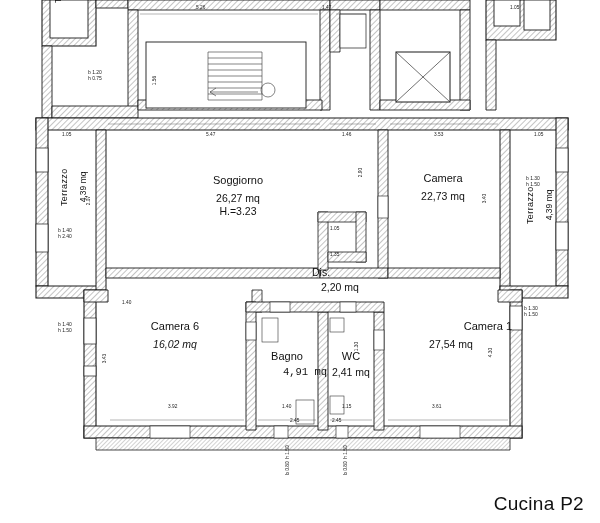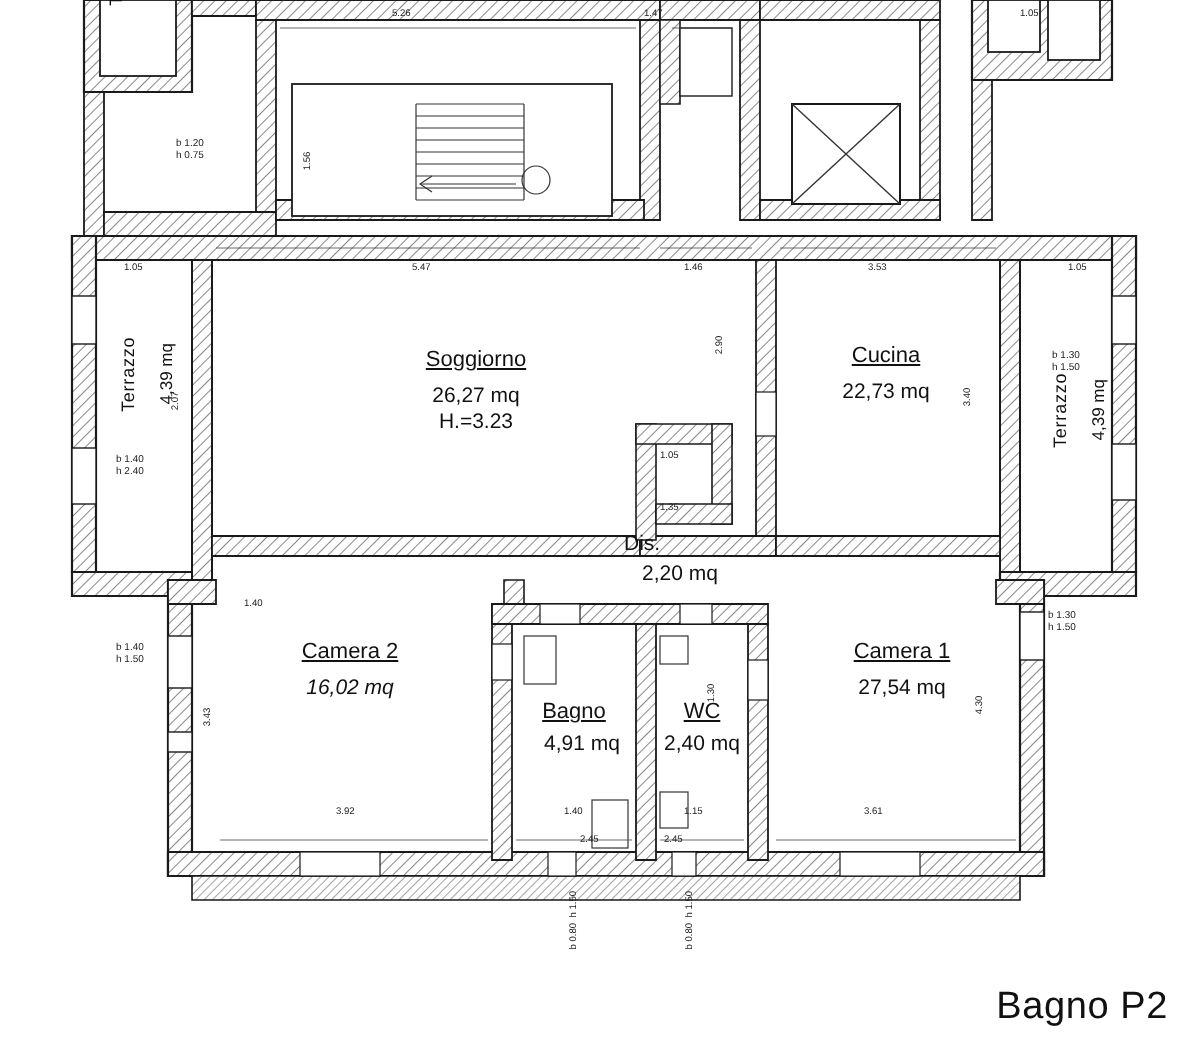--- a/index.html
+++ b/index.html
@@ -23,21 +23,20 @@
   }
   .lbl {
     position: absolute;
     text-align: center;
     line-height: 1.15;
     color: #111;
     white-space: nowrap;
   }
   .room-name {
     font-size: 11px;
-    text-decoration: underline;
   }
   .room-area {
     font-size: 10.5px;
   }
   .room-h {
     font-size: 10.5px;
   }
   .tiny {
     font-size: 5px;
     color: #222;
@@ -225,34 +224,34 @@
       <line x1="330" y1="420" x2="372" y2="420"></line>
       <line x1="388" y1="420" x2="508" y2="420"></line>
     </g>
   </g>
 </svg>
 
 <div class="lbl room-name" style="left:178px; top:174px; width:120px;">Soggiorno</div>
 <div class="lbl room-area" style="left:178px; top:192px; width:120px;">26,27 mq</div>
 <div class="lbl room-h" style="left:178px; top:205px; width:120px;">H.=3.23</div>
 
-<div class="lbl room-name" style="left:390px; top:172px; width:106px;">Cucina</div>
+<div class="lbl room-name" style="left:390px; top:172px; width:106px;">Camera</div>
 <div class="lbl room-area" style="left:390px; top:190px; width:106px;">22,73 mq</div>
 
-<div class="lbl room-name" style="left:110px; top:320px; width:130px;">Camera 2</div>
+<div class="lbl room-name" style="left:110px; top:320px; width:130px;">Camera 6</div>
 <div class="lbl room-area" style="left:110px; top:338px; width:130px;font-style:italic;">16,02 mq</div>
 
-<div class="lbl room-name" style="left:390px; top:320px; width:122px;">Camera 1</div>
+<div class="lbl room-name" style="left:390px; top:320px; width:122px;text-align:right;">Camera 1</div>
 <div class="lbl room-area" style="left:390px; top:338px; width:122px;">27,54 mq</div>
 
 <div class="lbl room-name" style="left:256px; top:350px; width:62px;">Bagno</div>
-<div class="lbl room-area" style="left:258px; top:366px; width:66px;">4,91 mq</div>
+<div class="lbl room-area" style="left:272px; top:366px; width:66px;font-family:Liberation Mono, monospace;">4,91 mq</div>
 
 <div class="lbl room-name" style="left:328px; top:350px; width:46px;">WC</div>
-<div class="lbl room-area" style="left:326px; top:366px; width:50px;">2,40 mq</div>
+<div class="lbl room-area" style="left:326px; top:366px; width:50px;">2,41 mq</div>
 
 <div class="lbl room-area" style="left:312px; top:266px; width:40px; text-align:left;">Dis.</div>
 <div class="lbl room-area" style="left:306px; top:281px; width:68px;">2,20 mq</div>
 
 <div class="lbl terrazzo-name rot90" style="left:24px; top:182px; width:80px;">Terrazzo</div>
 <div class="lbl terrazzo-area rot90" style="left:44px; top:182px; width:80px;">4,39 mq</div>
 
 <div class="lbl terrazzo-name rot90" style="left:490px; top:200px; width:80px;">Terrazzo</div>
 <div class="lbl terrazzo-area rot90" style="left:510px; top:200px; width:80px;">4,39 mq</div>
 
@@ -295,13 +294,13 @@
 <div class="dim" style="left:432px; top:404px;">3.61</div>
 
 <div class="dimv" style="left:150px; top:78px;">1.56</div>
 <div class="dim" style="left:330px; top:226px;">1.05</div>
 <div class="dim" style="left:330px; top:252px;">1.35</div>
 <div class="dimv" style="left:352px; top:344px;">1.30</div>
 <div class="dim" style="left:290px; top:418px;">2.45</div>
 <div class="dim" style="left:332px; top:418px;">2.45</div>
 <div class="dim" style="left:122px; top:300px;">1.40</div>
 
-<div class="title">Bagno P2</div>
+<div class="title">Cucina P2</div>
 
 </body></html>

